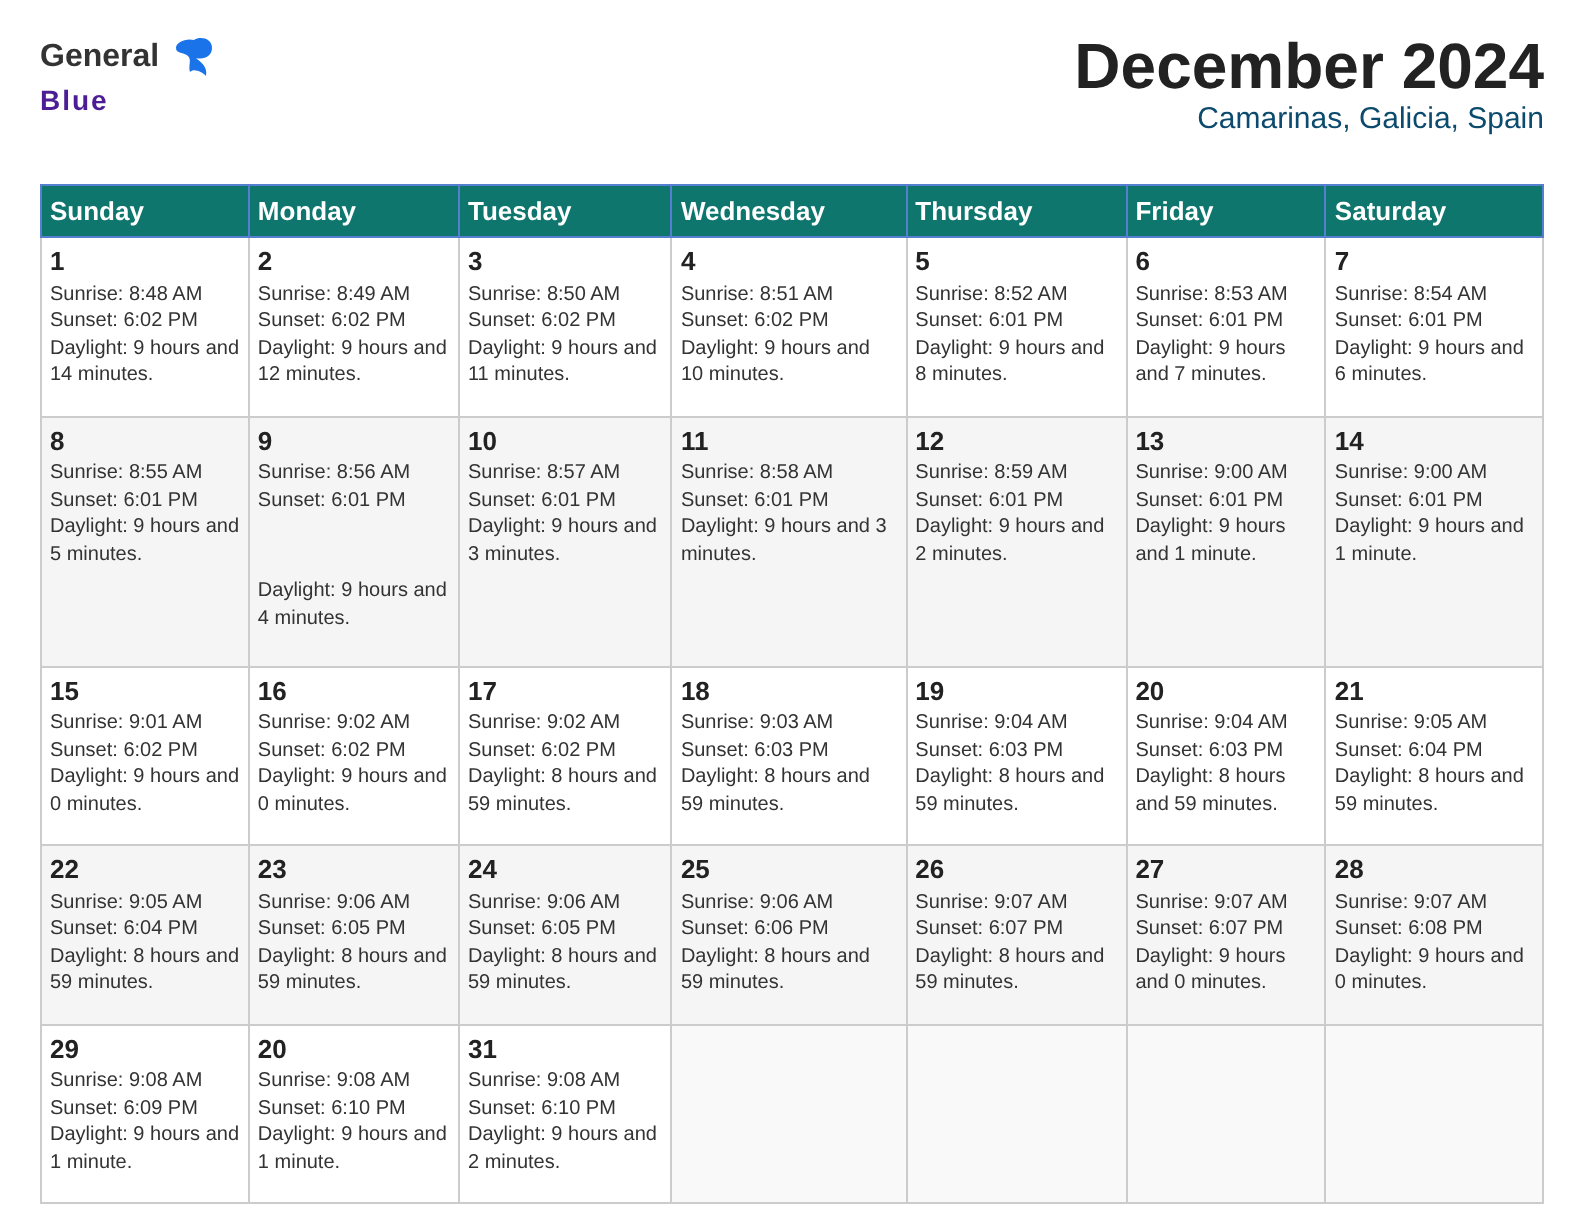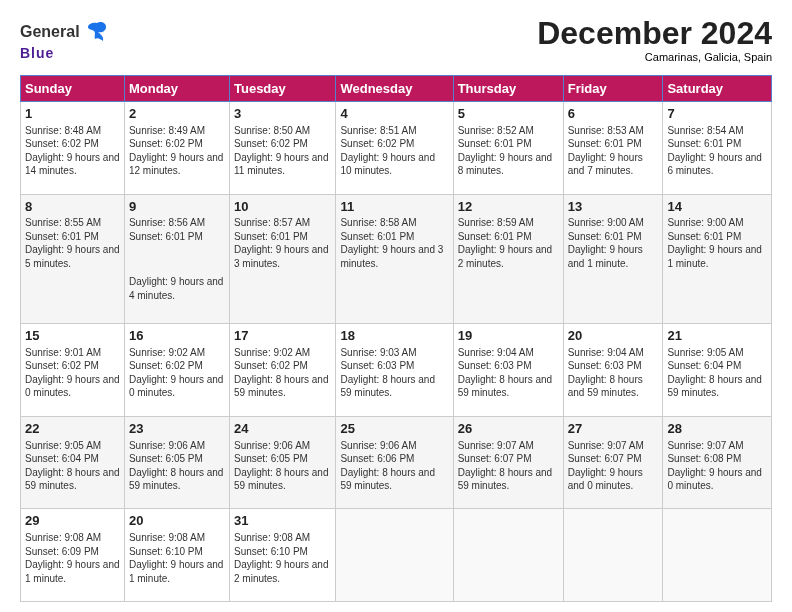--- a/index.html
+++ b/index.html
@@ -12,45 +12,45 @@
     }
     .page {
       width: 792px;
       height: 612px;
       padding: 16px 20px 10px 20px;
       display: flex;
       flex-direction: column;
     }
     .header {
       display: flex;
-      align-items: center;
+      align-items: flex-start;
       justify-content: space-between;
-      margin-bottom: 12px;
+      margin-bottom: 24px;
     }
     .title-block {
       text-align: right;
     }
     .main-title {
       font-size: 32px;
       font-weight: bold;
       color: #222;
       line-height: 1.1;
     }
     .subtitle {
-      font-size: 11px;
-      color: #000000;
+      font-size: 15px;
+      color: #0c4a6e;
     }
     .calendar {
       flex: 1;
       border-collapse: collapse;
       width: 100%;
       font-size: 10.5px;
     }
     .calendar th {
-      background: #be185d;
+      background: #0f766e;
       color: #fff;
       padding: 5px 4px;
       text-align: left;
       font-size: 13px;
       font-weight: bold;
       border: 1px solid #5580d0;
     }
     .calendar td {
       border: 1px solid #ccc;
       padding: 3px 4px;

